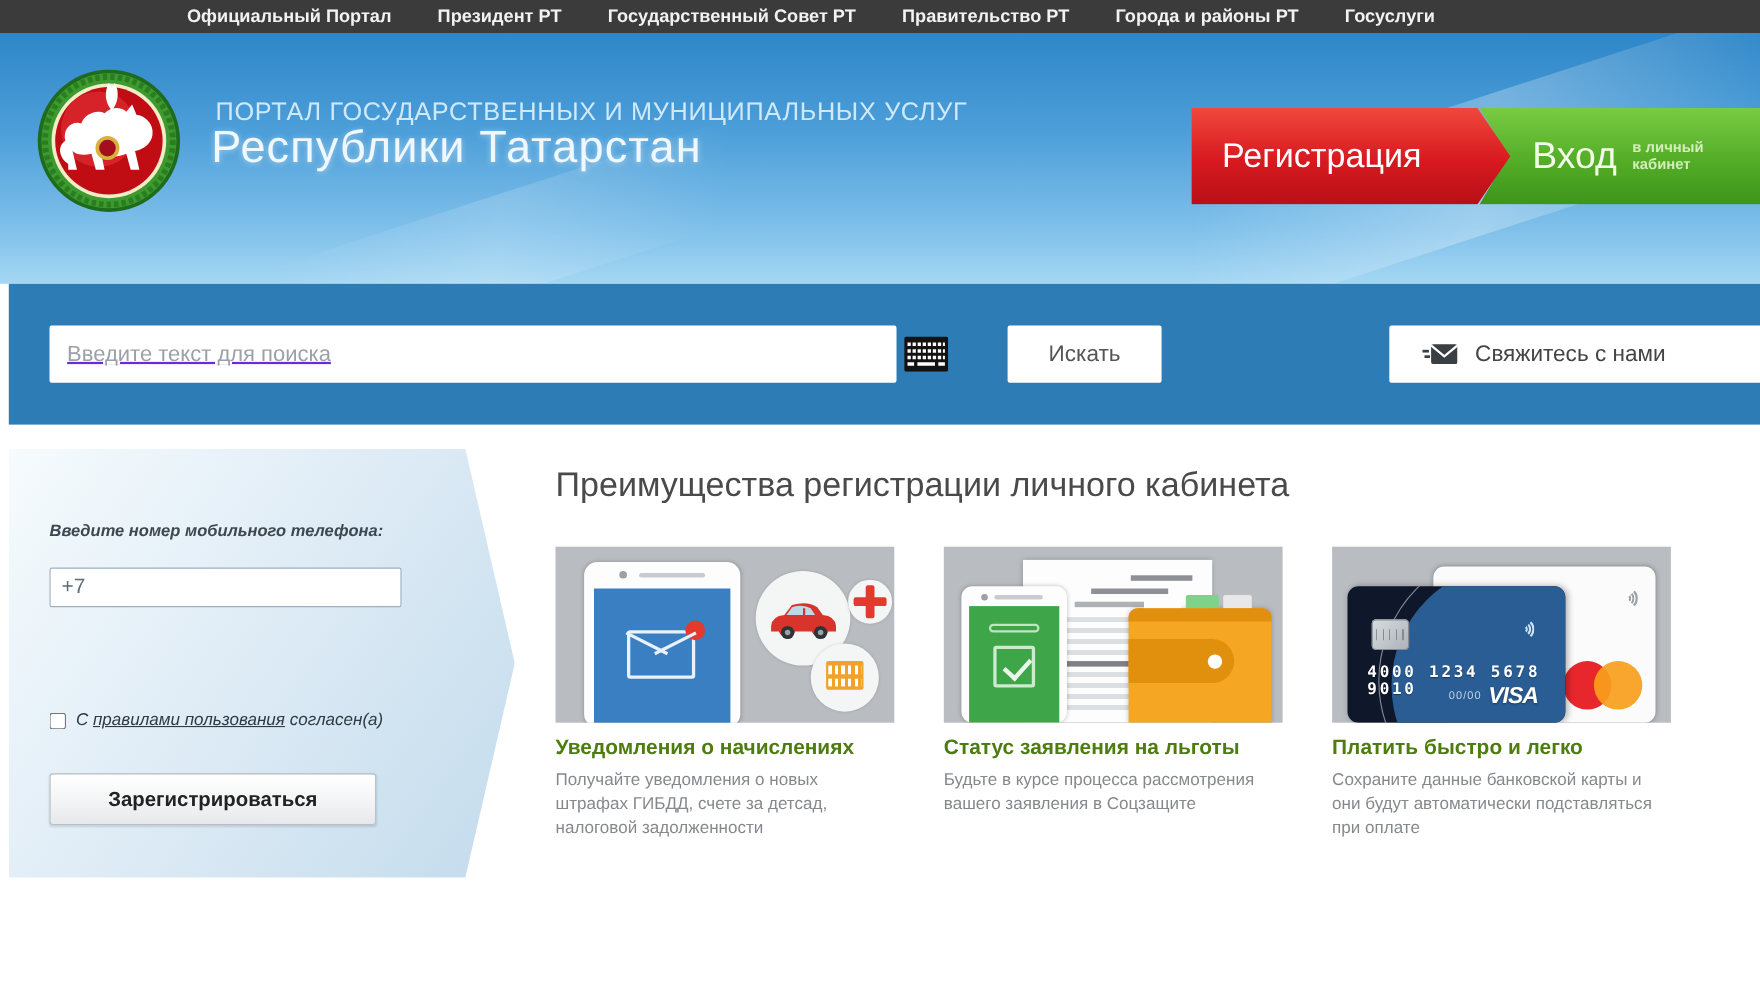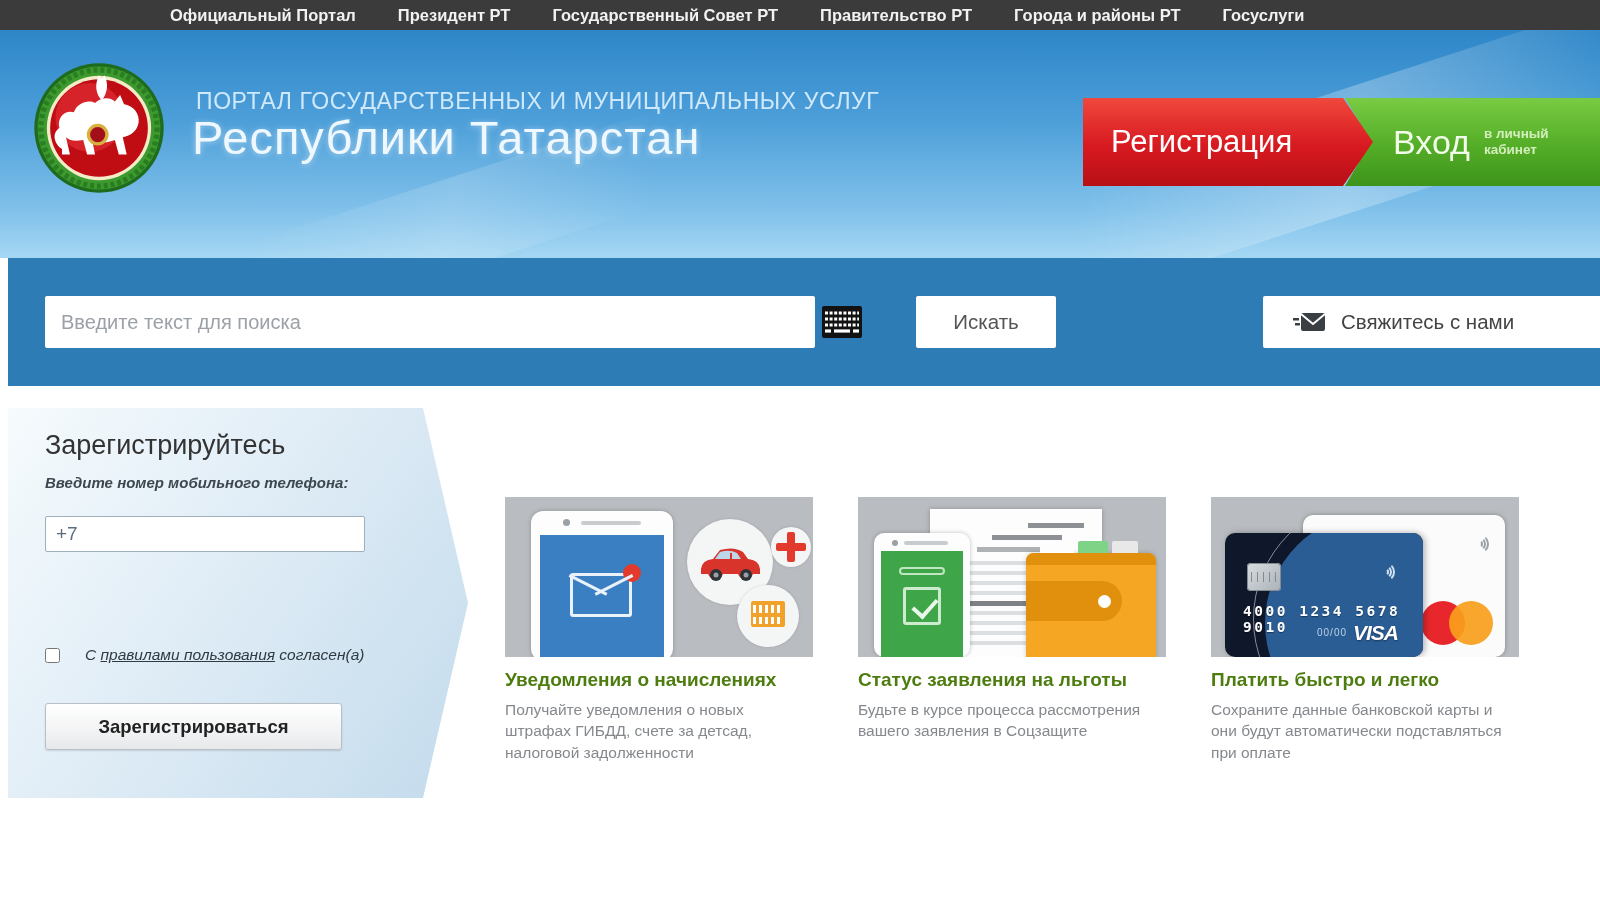--- a/index.html
+++ b/index.html
@@ -16,57 +16,57 @@
   
   .header { position:absolute; left:0; top:30px; width:1600px; height:228px;
             background:linear-gradient(180deg,#2e86c8 0%,#4d9fd9 40%,#7fc0ea 78%,#a5d7f3 100%); overflow:hidden; }
   .streak { position:absolute; background:linear-gradient(115deg,rgba(255,255,255,0) 20%,rgba(255,255,255,.28) 50%,rgba(255,255,255,0) 80%); transform:rotate(-18deg); }
   .s1 { left:900px; top:60px; width:900px; height:120px; }
   .s2 { left:100px; top:150px; width:700px; height:90px; opacity:.6; }
 
   .logo { position:absolute; left:33px; top:32px; width:132px; height:132px; cursor:pointer; }
 
   .h-title1 { position:absolute; left:196px; top:58px; font-size:23px; letter-spacing:.6px; color:#cfe9fb; font-weight:400; }
-  .h-title2 { position:absolute; left:192px; top:80px; font-size:47px; color:#eef8fe; font-weight:100; letter-spacing:1px;
+  .h-title2 { position:absolute; left:192px; top:80px; font-size:41px; color:#eef8fe; font-weight:100; letter-spacing:1px;
               text-shadow:0 1px 6px rgba(255,255,255,.45); }
 
   .btn-reg { position:absolute; left:1083px; top:68px; width:290px; height:88px; z-index:3; cursor:pointer;
              background:linear-gradient(180deg,#f0483c 0%,#d71920 55%,#b80f16 100%);
              clip-path:polygon(0 0,calc(100% - 30px) 0,100% 50%,calc(100% - 30px) 100%,0 100%);
              display:flex; align-items:center; padding-left:28px; }
   .btn-reg span { color:#fff; font-size:31px; font-weight:400; }
   .btn-login { position:absolute; left:1345px; top:68px; width:263px; height:88px; z-index:2; cursor:pointer;
               background:linear-gradient(180deg,#79cb43 0%,#54ad27 55%,#3d941b 100%);
               clip-path:polygon(0 0,100% 0,100% 100%,0 100%,26px 50%);
               display:flex; align-items:center; padding-left:48px; gap:14px; }
   .btn-login .big { color:#f2fbe9; font-size:34px; font-weight:400; }
   .btn-login .small { color:#d3eebb; font-size:13.5px; line-height:1.15; font-weight:600; }
 
   
   .band { position:absolute; left:8px; top:258px; width:1592px; height:128px; background:#2e7cb5; }
   .search-input { position:absolute; left:37px; top:38px; width:770px; height:52px; border:0; border-radius:2px;
-                  background:#fff; font-size:20px; color:#0f766e; padding:0 16px; font-family:"Liberation Sans",sans-serif; }
+                  background:#fff; font-size:20px; color:#6d28d9; padding:0 16px; font-family:"Liberation Sans",sans-serif;text-decoration:underline; }
   .search-input::placeholder { color:#9ba1a7; }
   .kb-icon { position:absolute; left:814px; top:48px; width:40px; height:32px; cursor:pointer; }
   .btn-search { position:absolute; left:908px; top:38px; width:140px; height:52px; background:#fff; border:0; border-radius:2px;
                 font-size:20.5px; color:#555; cursor:pointer; font-family:"Liberation Sans",sans-serif; }
   .btn-contact { position:absolute; left:1255px; top:38px; width:352px; height:52px; background:#fff; border:0; border-radius:2px;
                  display:flex; align-items:center; gap:16px; padding-left:30px; cursor:pointer; }
   .btn-contact span { font-size:20.5px; color:#444; }
 
   
   .signup { position:absolute; left:8px; top:408px; width:460px; height:390px;
             background:linear-gradient(125deg,#f6fbfd 0%,#e2eef7 40%,#c3dbec 100%);
             clip-path:polygon(0 0,calc(100% - 45px) 0,100% 50%,calc(100% - 45px) 100%,0 100%); }
   .signup h2 { position:absolute; left:37px; top:22px; font-size:27px; font-weight:400; color:#333; }
   .phone-label { position:absolute; left:37px; top:66px; font-size:15px; font-style:italic; font-weight:700; color:#3d474f; }
   .phone-input { position:absolute; left:37px; top:108px; width:320px; height:36px; border:1px solid #9fb0bd; border-radius:2px;
                  background:#fff; font-size:19px; color:#5b6d7c; padding:0 10px; font-family:"Liberation Sans",sans-serif; }
   .phone-note { position:absolute; left:37px; top:160px; width:370px; font-size:16.5px; font-style:italic; color:#6f8ba1; line-height:1.32; }
-  .agree-row { position:absolute; left:37px; top:238px; display:flex; align-items:center; gap:25px; width:400px; }
+  .agree-row { position:absolute; left:37px; top:238px; display:flex; align-items:center; gap:9px; width:400px; }
   .agree-row input { width:15px; height:15px; cursor:pointer; }
   .agree-text { font-size:15.5px; font-style:italic; color:#2f3a42; }
   .agree-text a { color:#2f3a42; text-decoration:underline; cursor:pointer; }
   .btn-register { position:absolute; left:37px; top:295px; width:297px; height:47px; border:1px solid #b9bfc4; border-radius:3px;
                   background:linear-gradient(180deg,#ffffff 0%,#f2f3f4 60%,#e7e8ea 100%);
                   font-size:18.5px; font-weight:700; color:#222; cursor:pointer; font-family:"Liberation Sans",sans-serif;
                   box-shadow:0 1px 2px rgba(0,0,0,.12); }
 
   
   .benefits-h { position:absolute; left:505px; top:423px; font-size:31px; font-weight:300; color:#4a4a4a; }
@@ -216,30 +216,30 @@
         <rect x="8" y="2" width="24" height="18" rx="2" fill="#3a3f44"></rect>
         <path d="M8 3 L20 13 L32 3" fill="none" stroke="#fff" stroke-width="2"></path>
         <rect x="0" y="7" width="6" height="2.5" fill="#3a3f44"></rect>
         <rect x="2" y="12" width="5" height="2.5" fill="#3a3f44"></rect>
       </svg>
       <span>Свяжитесь с нами</span>
     </div>
   </div>
 
   <div class="signup">
-    <h2>Зарегистрируйтесь</h2>
     <div class="phone-label">Введите номер мобильного телефона:</div>
     <input class="phone-input" type="text" value="+7" style="">
     <div class="agree-row">
       <input type="checkbox" style="">
       <span class="agree-text"><span>С </span><a>правилами пользования</a><span> согласен(а)</span></span>
     </div>
     <button class="btn-register">Зарегистрироваться</button>
   </div>
 
+  <div class="benefits-h">Преимущества регистрации личного кабинета</div>
 
   <div class="card c0">
     <div class="card-img">
       <div class="circ circ-car">
         <svg width="86" height="86" viewBox="0 0 86 86">
           <path d="M14 50 q1 -9 12 -10 l7 -9 q14 -4 23 2 l5 7 q11 1 12 10 v5 h-7 a8 8 0 0 1 -15 0 h-15 a8 8 0 0 1 -15 0 h-7 z" fill="#d8342c"></path>
           <path d="M28 40 l5 -7 q10 -3 17 1 l4 6 z" fill="#bcd6ea"></path>
           <line x1="44" y1="34" x2="44" y2="40" stroke="#d8342c" stroke-width="2"></line>
           <circle cx="29" cy="56" r="6" fill="#2e3338"></circle>
             <circle cx="29" cy="56" r="2.5" fill="#9aa0a4"></circle>

